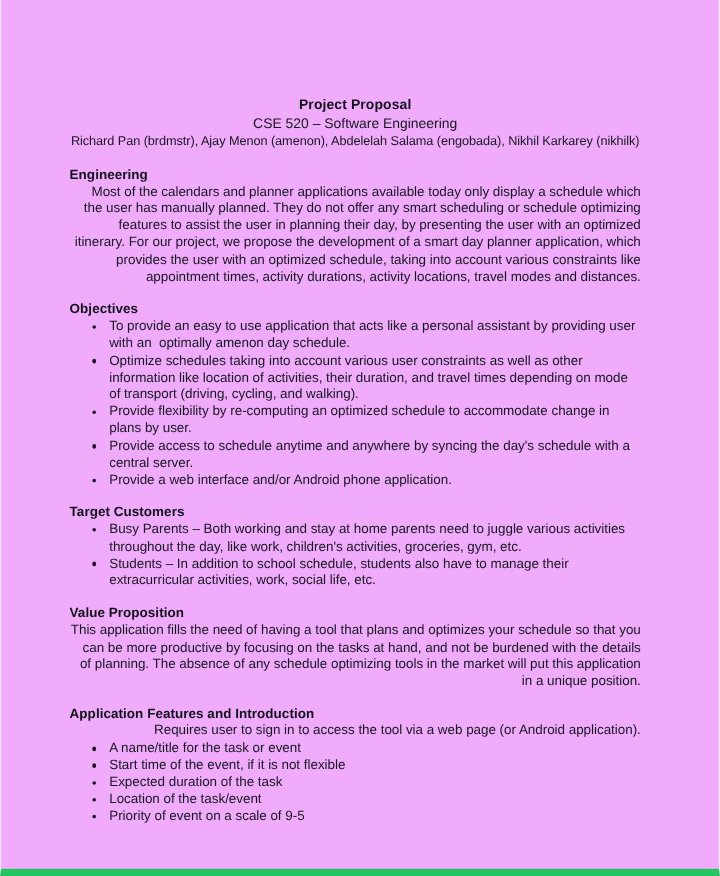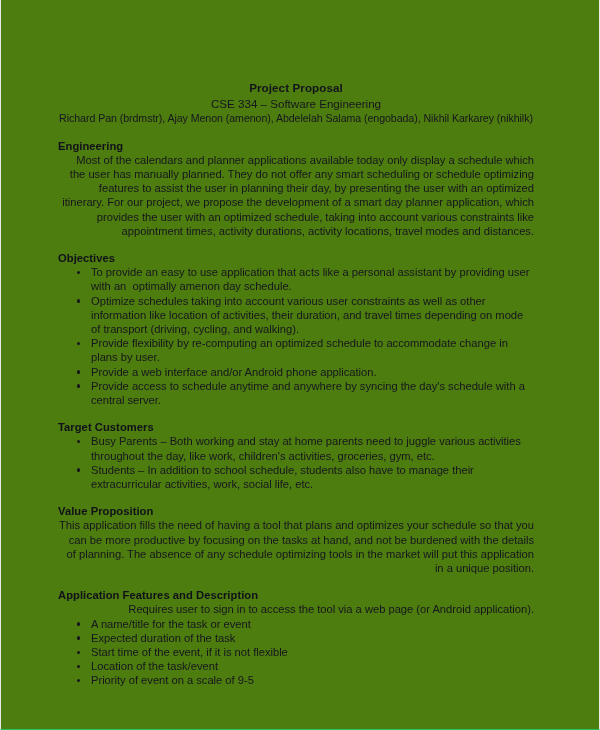--- a/index.html
+++ b/index.html
@@ -12,24 +12,24 @@
     height: 730px;
     overflow: hidden;
     font-family: "Liberation Sans", sans-serif;
     color: #16161e;
   }
   .page {
     position: relative;
     box-sizing: border-box;
     width: 600px;
     height: 730px;
-    background: #4d7c0f;
+    background: #f0abfc;
     border-left: 1px solid #e9e9ec;
     border-right: 1px solid #ececed;
-    border-bottom: 1px solid #22c55e;
+    border-bottom: 6px solid #22c55e;
     padding: 0;
   }
   .sheet {
     position: absolute;
     left: 57px;
     top: 0;
     width: 476px;
   }
   .title-block {
     text-align: center;
@@ -102,60 +102,60 @@
   }
 </style>
 </head>
 <body>
 
 <div class="page">
   <div class="sheet">
 
     <div class="title-block">
       <div class="doc-title">Project Proposal</div>
-      <div class="doc-course">CSE 334 – Software Engineering</div>
+      <div class="doc-course">CSE 520 – Software Engineering</div>
       <div class="doc-authors">Richard Pan (brdmstr), Ajay Menon (amenon), Abdelelah Salama (engobada), Nikhil Karkarey (nikhilk)</div>
     </div>
 
     <div class="section">
       <h2 class="heading">Engineering</h2>
       <p class="para">Most of the calendars and planner applications available today only display a schedule which the user has manually planned. They do not offer any smart scheduling or schedule optimizing features to assist the user in planning their day, by presenting the user with an optimized itinerary. For our project, we propose the development of a smart day planner application, which provides the user with an optimized schedule, taking into account various constraints like appointment times, activity durations, activity locations, travel modes and distances.</p>
     </div>
 
     <div class="section">
       <h2 class="heading">Objectives</h2>
       <ul class="bullets">
         <li><span class="dot"></span><span class="nowrap-pre">To provide an easy to use application that acts like a personal assistant by providing user with an  optimally amenon day schedule.</span></li>
         <li><span class="dot"></span><span>Optimize schedules taking into account various user constraints as well as other information like location of activities, their duration, and travel times depending on mode of transport (driving, cycling, and walking).</span></li>
         <li><span class="dot"></span><span>Provide flexibility by re-computing an optimized schedule to accommodate change in plans by user.</span></li>
+        <li><span class="dot"></span><span>Provide access to schedule anytime and anywhere by syncing the day's schedule with a central server.</span></li>
         <li><span class="dot"></span><span>Provide a web interface and/or Android phone application.</span></li>
-        <li><span class="dot"></span><span>Provide access to schedule anytime and anywhere by syncing the day's schedule with a central server.</span></li>
       </ul>
     </div>
 
     <div class="section">
       <h2 class="heading">Target Customers</h2>
       <ul class="bullets">
         <li><span class="dot"></span><span>Busy Parents – Both working and stay at home parents need to juggle various activities throughout the day, like work, children's activities, groceries, gym, etc.</span></li>
         <li><span class="dot"></span><span>Students – In addition to school schedule, students also have to manage their extracurricular activities, work, social life, etc.</span></li>
       </ul>
     </div>
 
     <div class="section">
       <h2 class="heading">Value Proposition</h2>
       <p class="para">This application fills the need of having a tool that plans and optimizes your schedule so that you can be more productive by focusing on the tasks at hand, and not be burdened with the details of planning. The absence of any schedule optimizing tools in the market will put this application in a unique position.</p>
     </div>
 
     <div class="section">
-      <h2 class="heading">Application Features and Description</h2>
+      <h2 class="heading">Application Features and Introduction</h2>
       <p class="para">Requires user to sign in to access the tool via a web page (or Android application).</p>
       <ul class="bullets">
         <li><span class="dot"></span><span>A name/title for the task or event</span></li>
+        <li><span class="dot"></span><span>Start time of the event, if it is not flexible</span></li>
         <li><span class="dot"></span><span>Expected duration of the task</span></li>
-        <li><span class="dot"></span><span>Start time of the event, if it is not flexible</span></li>
         <li><span class="dot"></span><span>Location of the task/event</span></li>
         <li><span class="dot"></span><span>Priority of event on a scale of 9-5</span></li>
 
       </ul>
     </div>
 
   </div>
 </div>
 
 </body></html>

